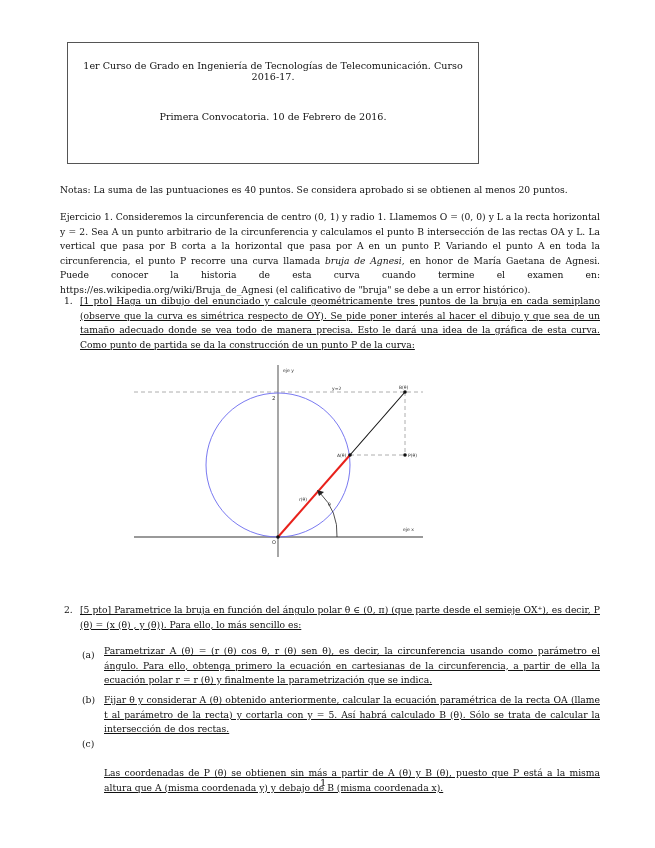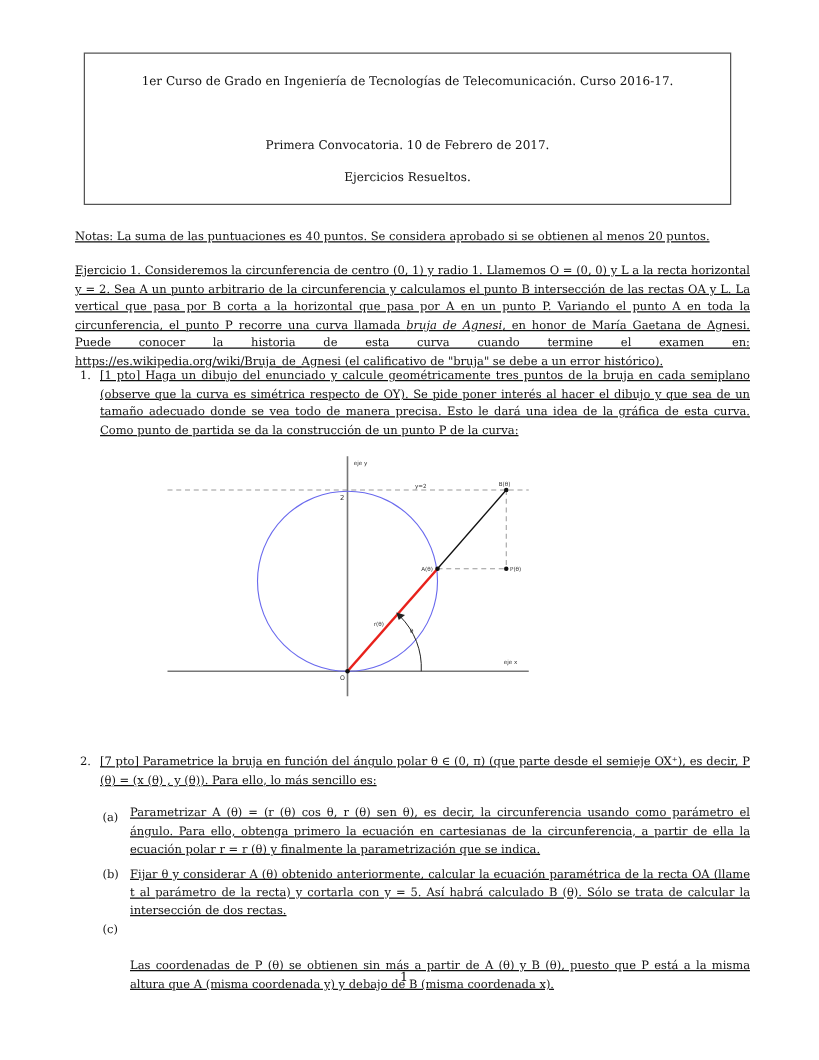--- a/index.html
+++ b/index.html
@@ -1,34 +1,33 @@
 <!DOCTYPE html>
 <html><head>
 <meta charset="utf-8">
 <style>
   html, body { margin:0; padding:0; background:#ffffff; }
   body { width:655px; height:848px; position:relative; overflow:hidden;
          font-family:"DejaVu Serif","Liberation Serif",serif; color:#111; }
-  .header-box { position:absolute; left:67px; top:42px; width:518px; height:122px;
+  .header-box { position:absolute; left:67px; top:42px; width:412px; height:122px;
                 border:1px solid #555; box-sizing:border-box; }
   .hline { position:absolute; left:0; width:100%; text-align:center; font-size:9.6px; }
-  .para { position:absolute; left:60px; width:540px; font-size:9.2px; line-height:14.6px; text-align:justify;text-decoration:underline; }
+  .para { position:absolute; left:60px; width:540px; font-size:9.2px; line-height:14.6px; text-align:justify; }
   .item { position:absolute; font-size:9.2px; line-height:14.6px; text-align:justify;text-decoration:underline; }
   .marker { position:absolute; font-size:9.2px; line-height:14.6px; }
   .it { font-style:italic; }
   .figure { position:absolute; left:0; top:0; }
   .pagenum { position:absolute; left:320px; top:777px; font-size:10px; }
 </style>
 </head>
 <body>
 
 <div class="header-box">
   <div class="hline" style="top:17px">1er Curso de Grado en Ingeniería de Tecnologías de Telecomunicación.  Curso 2016-17.</div>
-  <div class="hline" style="top:68px">Primera Convocatoria.  10 de Febrero de 2017.</div>
-  <div class="hline" style="top:94px">Ejercicios Resueltos.</div>
+  <div class="hline" style="top:68px">Primera Convocatoria.  10 de Febrero de 2016.</div>
 </div>
 
 <div class="para" style="top:183px">Notas: La suma de las puntuaciones es 40 puntos. Se considera aprobado si se obtienen al menos 20 puntos.</div>
 
 <div class="para" style="top:210px">
   <span>Ejercicio 1. Consideremos la circunferencia de centro (0, 1) y radio 1. Llamemos O = (0, 0) y L a la recta horizontal y = 2. Sea A un punto arbitrario de la circunferencia y calculamos el punto B intersección de las rectas OA y L. La vertical que pasa por B corta a la horizontal que pasa por A en un punto P. Variando el punto A en toda la circunferencia, el punto P recorre una curva llamada </span><span class="it">bruja de Agnesi</span><span>, en honor de María Gaetana de Agnesi. Puede conocer la historia de esta curva cuando termine el examen en: https://es.wikipedia.org/wiki/Bruja_de_Agnesi (el calificativo de "bruja" se debe a un error histórico).</span>
 </div>
 
 <div class="marker" style="left:64px;top:294px">1.</div>
 <div class="item" style="left:80px;top:294px;width:520px">[1 pto] Haga un dibujo del enunciado y calcule geométricamente tres puntos de la bruja en cada semiplano (observe que la curva es simétrica respecto de OY). Se pide poner interés al hacer el dibujo y que sea de un tamaño adecuado donde se vea todo de manera precisa. Esto le dará una idea de la gráfica de esta curva. Como punto de partida se da la construcción de un punto P de la curva:</div>
@@ -57,21 +56,21 @@
     <text x="399" y="389">B(θ)</text>
     <text x="337" y="457">A(θ)</text>
     <text x="408" y="457">P(θ)</text>
     <text x="299" y="501">r(θ)</text>
     <text x="328" y="506">θ</text>
     <text x="272" y="544" font-size="5">O</text>
   </g>
 </svg>
 
 <div class="marker" style="left:64px;top:603px">2.</div>
-<div class="item" style="left:80px;top:603px;width:520px">[7 pto] Parametrice la bruja en función del ángulo polar θ ∈ (0, π) (que parte desde el semieje OX⁺), es decir, P (θ) = (x (θ) , y (θ)). Para ello, lo más sencillo es:</div>
+<div class="item" style="left:80px;top:603px;width:520px">[5 pto] Parametrice la bruja en función del ángulo polar θ ∈ (0, π) (que parte desde el semieje OX⁺), es decir, P (θ) = (x (θ) , y (θ)). Para ello, lo más sencillo es:</div>
 
 <div class="marker" style="left:82px;top:648px">(a)</div>
 <div class="item" style="left:104px;top:644px;width:496px">Parametrizar A (θ) = (r (θ) cos θ, r (θ) sen θ), es decir, la circunferencia usando como parámetro el ángulo. Para ello, obtenga primero la ecuación en cartesianas de la circunferencia, a partir de ella la ecuación polar r = r (θ) y finalmente la parametrización que se indica.</div>
 
 <div class="marker" style="left:82px;top:693px">(b)</div>
 <div class="item" style="left:104px;top:693px;width:496px">Fijar θ y considerar A (θ) obtenido anteriormente, calcular la ecuación paramétrica de la recta OA (llame t al parámetro de la recta) y cortarla con y = 5. Así habrá calculado B (θ). Sólo se trata de calcular la intersección de dos rectas.</div>
 
 <div class="marker" style="left:82px;top:737px">(c)</div>
 <div class="item" style="left:104px;top:766px;width:496px">Las coordenadas de P (θ) se obtienen sin más a partir de A (θ) y B (θ), puesto que P está a la misma altura que A (misma coordenada y) y debajo de B (misma coordenada x).</div>
 

